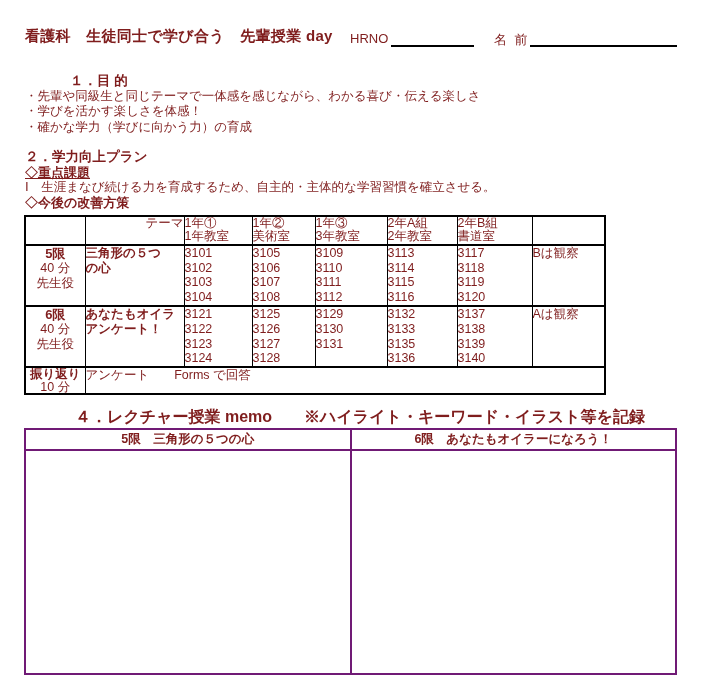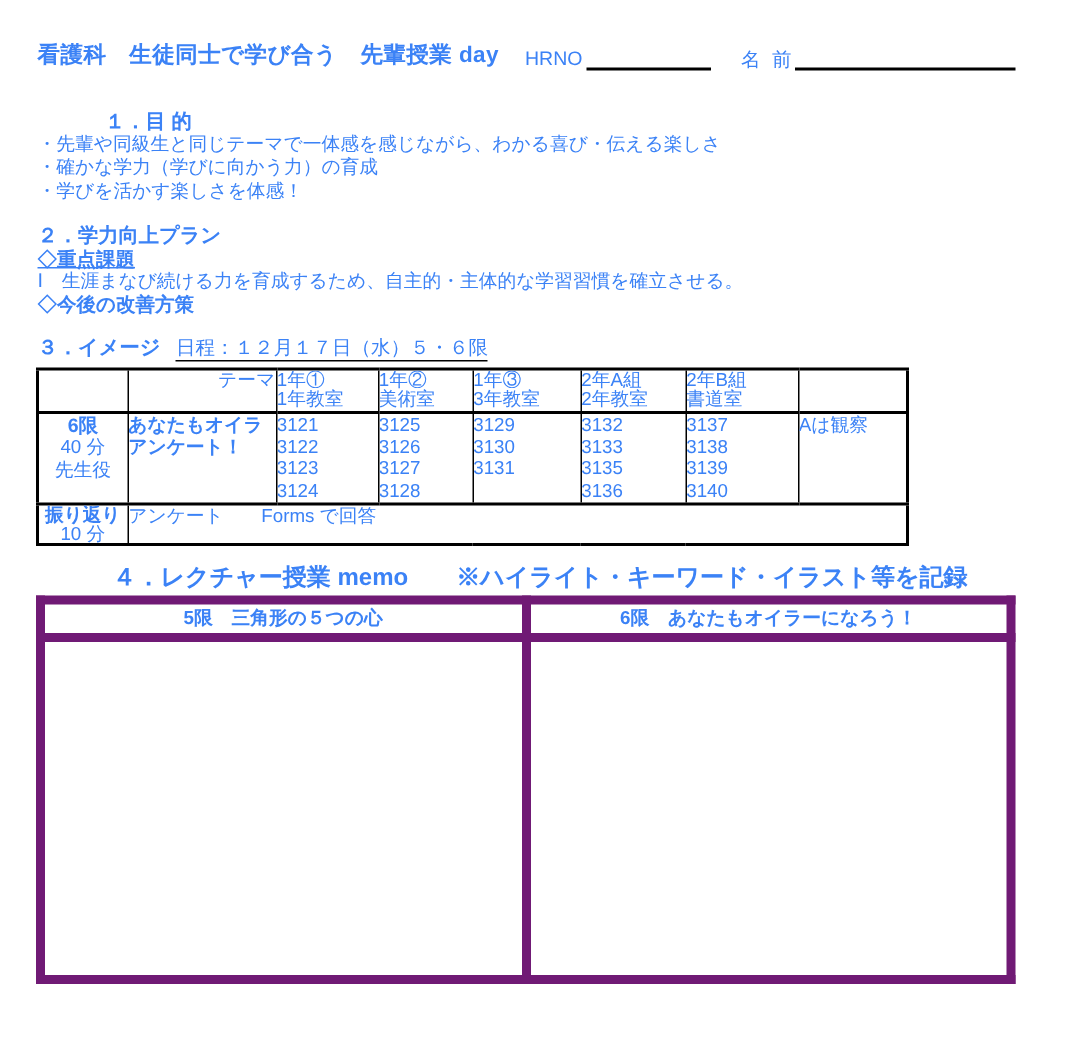--- a/index.html
+++ b/index.html
@@ -1,18 +1,18 @@
 <!DOCTYPE html>
 <html><head>
 <meta charset="utf-8">
 <style>
   html,body { margin:0; padding:0; background:#fff; }
   .doc {
     position:relative; width:717px; height:700px; overflow:hidden;
-    background:#fff; color:#3b82f6;
+    background:#fff; color:#7f1d1d;
     font-family:"Liberation Sans", sans-serif;
   }
   
   .header { position:absolute; left:25px; top:27px; width:680px; height:22px; }
   .page-title { position:absolute; left:0; top:0; font-size:15px; font-weight:bold; letter-spacing:0.3px; white-space:nowrap; }
   .hrno-label { position:absolute; left:325px; top:4px; font-size:13px; }
   .hrno-line  { position:absolute; left:366px; top:18px; width:83px;  height:2px; background:#000; }
   .name-label { position:absolute; left:469px; top:4px; font-size:13px; letter-spacing:2px; }
   .name-line  { position:absolute; left:505px; top:18px; width:147px; height:2px; background:#000; }
   
@@ -41,21 +41,21 @@
   .note-cell { padding:2px 4px; line-height:14px; }
   .break-label { text-align:center; font-size:12px; line-height:12px; padding-top:1px; }
   .break-text { text-align:center; font-size:12px; line-height:12px; padding-top:1px; }
   .refl-label { text-align:center; padding-top:1px; }
   .refl-bold { font-size:12.5px; font-weight:bold; line-height:12.5px; }
   .refl-sub { font-size:12.5px; line-height:12.5px; }
   .refl-text { padding:1px 8px; font-size:12.5px; line-height:14px; }
   
   .memo-heading { margin-top:14px; font-size:16px; font-weight:bold; line-height:15px; white-space:nowrap;text-align:center; }
   table.memo { border-collapse:collapse; table-layout:fixed; width:653px; border:2px solid #000; margin-top:4px; margin-left:-1px; }
-  table.memo td { border:6px solid #701a75; }
+  table.memo td { border:2px solid #701a75; }
   .memo-h { height:17px; text-align:center; font-weight:bold; font-size:12.5px; padding:1px 0; vertical-align:middle; }
   .memo-body { height:220px; }
 </style>
 </head>
 <body>
 
 <div class="doc">
 
   <div class="header">
     <span class="page-title">看護科　生徒同士で学び合う　先輩授業 day</span>
@@ -63,33 +63,29 @@
     <span class="hrno-line"></span>
     <span class="name-label">名 前</span>
     <span class="name-line"></span>
   </div>
 
   <div class="content">
 
     <div class="sec-heading purpose-heading">１．目 的</div>
     <div>
       <div class="bullet">・先輩や同級生と同じテーマで一体感を感じながら、わかる喜び・伝える楽しさ</div>
+      <div class="bullet">・学びを活かす楽しさを体感！</div>
       <div class="bullet">・確かな学力（学びに向かう力）の育成</div>
-      <div class="bullet">・学びを活かす楽しさを体感！</div>
     </div>
 
     <div class="sec-heading plan-heading">２．学力向上プラン</div>
     <div class="plan-sub underlined">◇重点課題</div>
     <div class="plan-text">Ⅰ　生涯まなび続ける力を育成するため、自主的・主体的な学習習慣を確立させる。</div>
     <div class="plan-sub">◇今後の改善方策</div>
 
-    <div class="image-heading-row">
-      <span class="h">３．イメージ</span>
-      <span class="date-label">日程：１２月１７日（水）５・６限</span>
-    </div>
 
     <table class="schedule">
       <colgroup>
         <col style="width:60px">
           <col style="width:99px">
           <col style="width:68px">
           <col style="width:63px">
         <col style="width:72px">
           <col style="width:70px">
           <col style="width:75px">
@@ -103,20 +99,50 @@
 1年教室</td>
         <td class="sch-h pre">1年②
 美術室</td>
         <td class="sch-h pre">1年③
 3年教室</td>
         <td class="sch-h pre">2年A組
 2年教室</td>
         <td class="sch-h pre">2年B組
 書道室</td>
         <td class="sch-h"></td>
+      </tr>
+      <tr style="height:59px">
+        <td class="period-cell">
+          <div class="p-label">5限</div>
+          <div class="p-sub">40 分</div>
+          <div class="p-sub">先生役</div>
+        </td>
+        <td class="theme-cell pre">三角形の５つ
+の心</td>
+        <td class="students-cell pre">3101
+3102
+3103
+3104</td>
+        <td class="students-cell pre">3105
+3106
+3107
+3108</td>
+        <td class="students-cell pre">3109
+3110
+3111
+3112</td>
+        <td class="students-cell pre">3113
+3114
+3115
+3116</td>
+        <td class="students-cell pre">3117
+3118
+3119
+3120</td>
+        <td class="note-cell">Bは観察</td>
       </tr>
       <tr style="height:60px">
         <td class="period-cell">
           <div class="p-label">6限</div>
           <div class="p-sub">40 分</div>
           <div class="p-sub">先生役</div>
         </td>
         <td class="theme-cell pre">あなたもオイラ
 アンケート！</td>
         <td class="students-cell pre">3121

